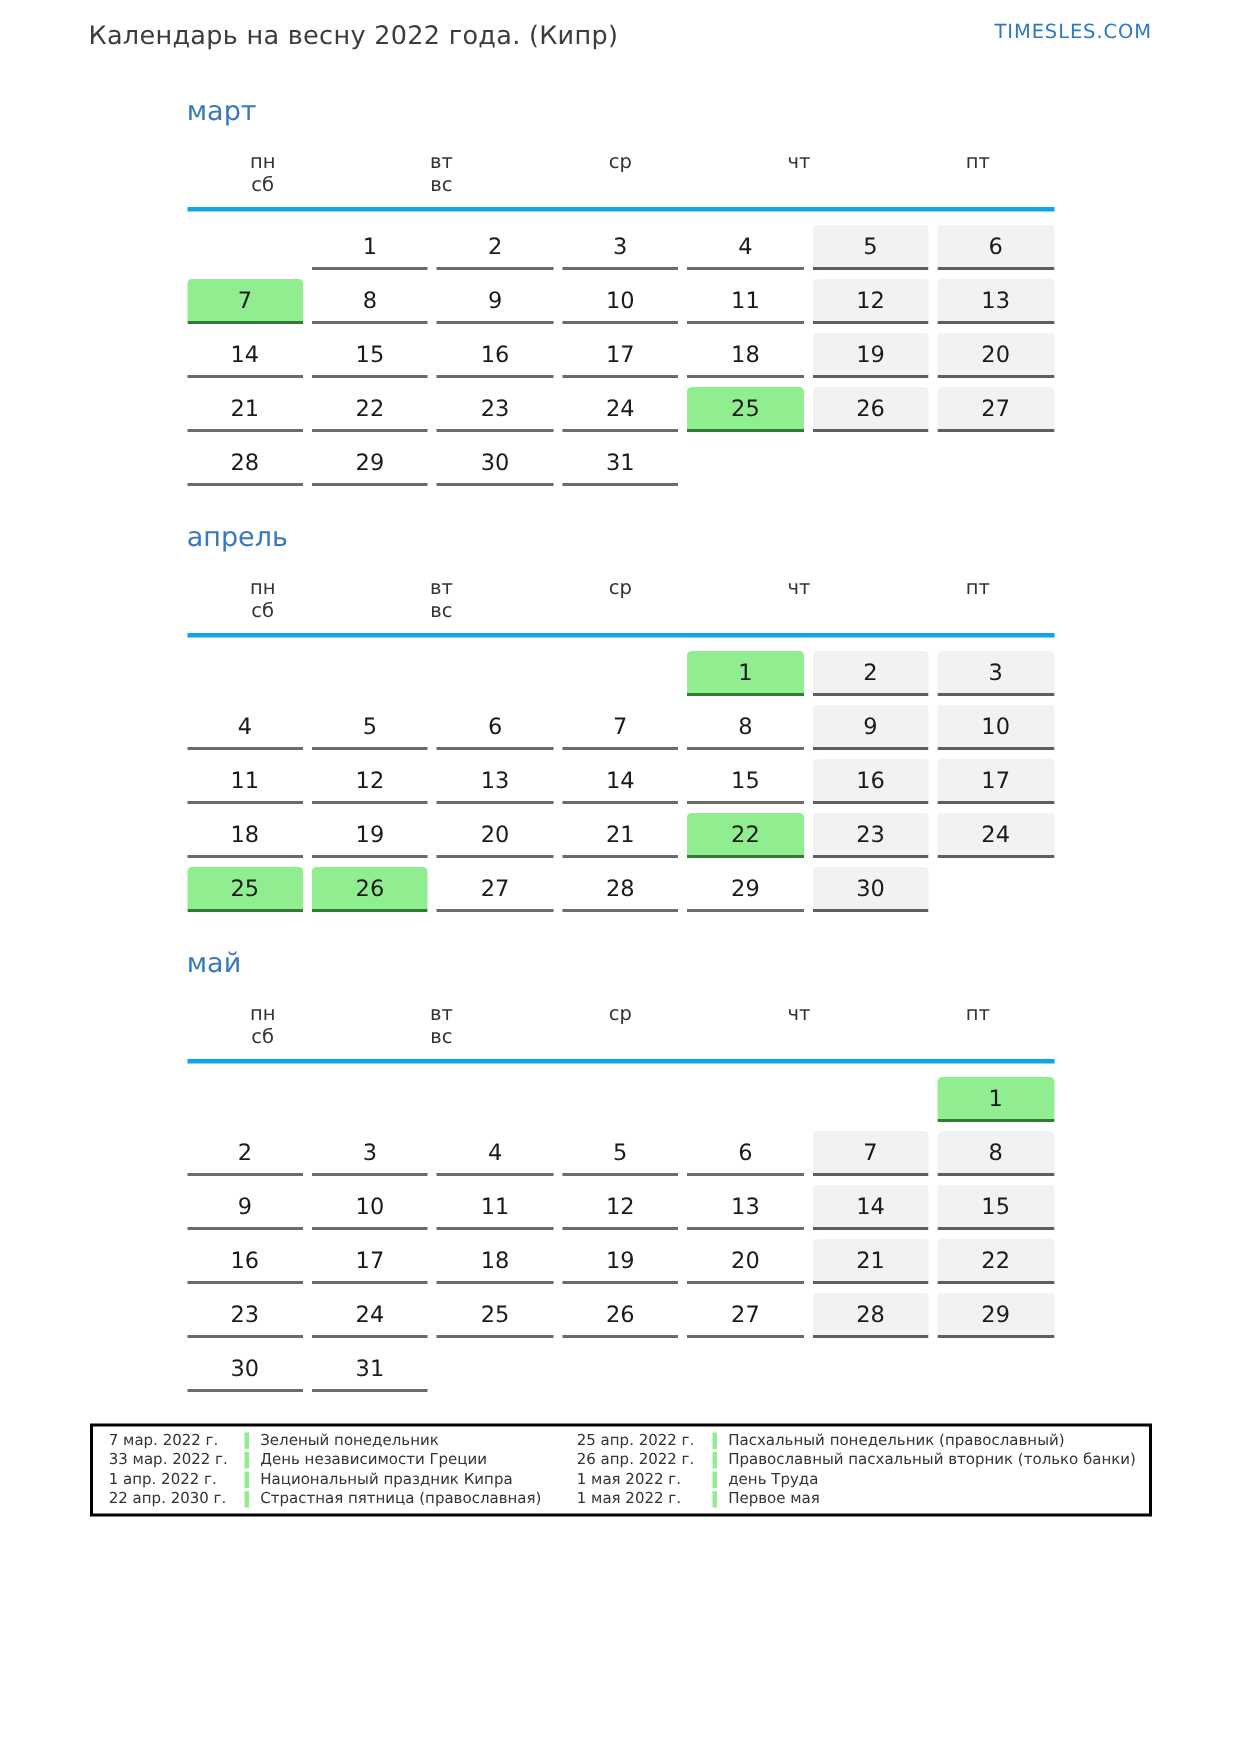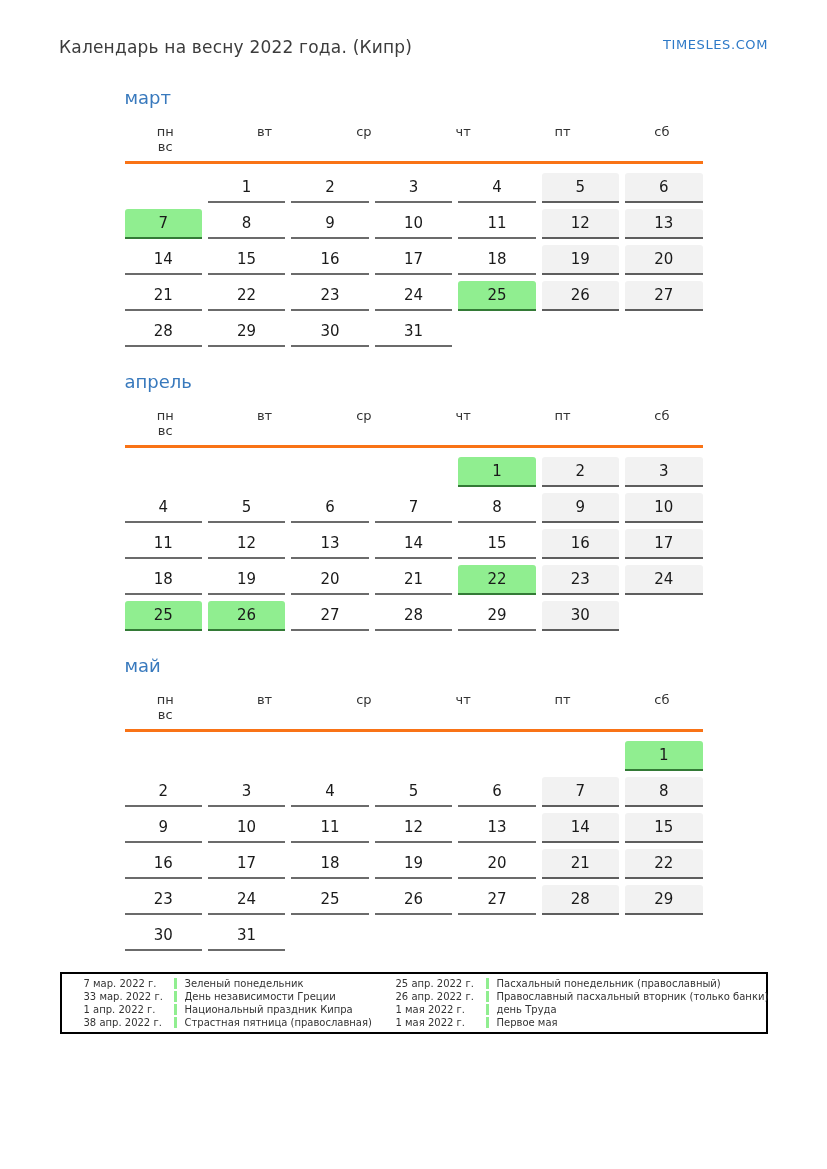--- a/index.html
+++ b/index.html
@@ -1,43 +1,43 @@
 <!DOCTYPE html>
 <html><head>
 <meta charset="utf-8">
 <style>
   * { margin:0; padding:0; box-sizing:border-box; }
   html,body { background:#ffffff; }
   .page {
     position:relative; width:827px; height:1169px; background:#ffffff;
     font-family:"DejaVu Sans","Liberation Sans",sans-serif; overflow:hidden;
   }
-  .header { display:flex; justify-content:space-between; align-items:flex-start; padding:37px 59px 0 59px; }
+  .header { display:flex; justify-content:space-between; align-items:flex-start; padding:14px 59px 0 59px; }
   .page-title { font-size:17px; color:#3c3c3c; letter-spacing:0.2px; }
   .site-link { font-size:13px; color:#2d79c7; text-decoration:none; letter-spacing:0.6px; cursor:pointer; }
 
   .months { width:578px; margin:0 auto; }
   .month { margin-top:24px; }
   .month:first-child { margin-top:30px; }
   .month-title { text-align:left; font-size:18px; color:#3879bd; }
   .weekday-row {
-    display:grid; grid-template-columns:repeat(6,1fr); column-gap:18px;
-    margin-top:16px; padding-bottom:7px; border-bottom:3px solid #f97316;
+    display:grid; grid-template-columns:repeat(5,1fr); column-gap:18px;
+    margin-top:16px; padding-bottom:7px; border-bottom:3px solid #0ea5e9;
   }
   .weekday { text-align:center; font-size:13px; color:#333333; }
   .week-grid { display:grid; grid-template-columns:repeat(7,1fr); gap:6px; margin-top:9px; }
   .day-cell {
     height:30px; display:flex; align-items:center; justify-content:center;
     font-size:15px; color:#1a1a1a; border-bottom:2px solid #6b6b6b;
   }
   .day-cell.empty { border-bottom:none; background:none; }
   .day-cell.weekend { background:#f2f2f2; border-radius:3px 3px 0 0; border-bottom-color:#5e5e5e; }
   .day-cell.holiday { background:#90ee90; border-radius:3px 3px 0 0; border-bottom-color:#337a36; }
 
-  .legend { display:flex; width:708px; margin:21px auto 0; border:2px solid #000000; padding:3px 11px; background:#ffffff; }
+  .legend { display:flex; width:708px; margin:21px auto 0; border:2px solid #000000; padding:3px 0; background:#ffffff; }
   .legend-col.first { width:312px; flex:none; }
   .legend-col.second { flex:1; }
   .legend-row { display:flex; align-items:center; height:13px; }
   .legend-date { width:101px; padding-left:11px; font-size:10px; color:#333333; flex:none; white-space:nowrap; }
   .legend-bar { width:3px; height:11px; background:#90ee90; margin-right:8px; flex:none; }
   .legend-label { font-size:10px; color:#333333; white-space:nowrap;text-align:center; }
 </style>
 </head>
 <body>
 
@@ -213,21 +213,21 @@
           <span class="legend-date">33 мар. 2022 г.</span>
           <span class="legend-bar"></span>
           <span class="legend-label">День независимости Греции</span>
         </div>
         <div class="legend-row">
           <span class="legend-date">1 апр. 2022 г.</span>
           <span class="legend-bar"></span>
           <span class="legend-label">Национальный праздник Кипра</span>
         </div>
         <div class="legend-row">
-          <span class="legend-date">38 апр. 2022 г.</span>
+          <span class="legend-date">22 апр. 2030 г.</span>
           <span class="legend-bar"></span>
           <span class="legend-label">Страстная пятница (православная)</span>
         </div>
       </div>
       <div class="legend-col second">
         <div class="legend-row">
           <span class="legend-date">25 апр. 2022 г.</span>
           <span class="legend-bar"></span>
           <span class="legend-label">Пасхальный понедельник (православный)</span>
         </div>

